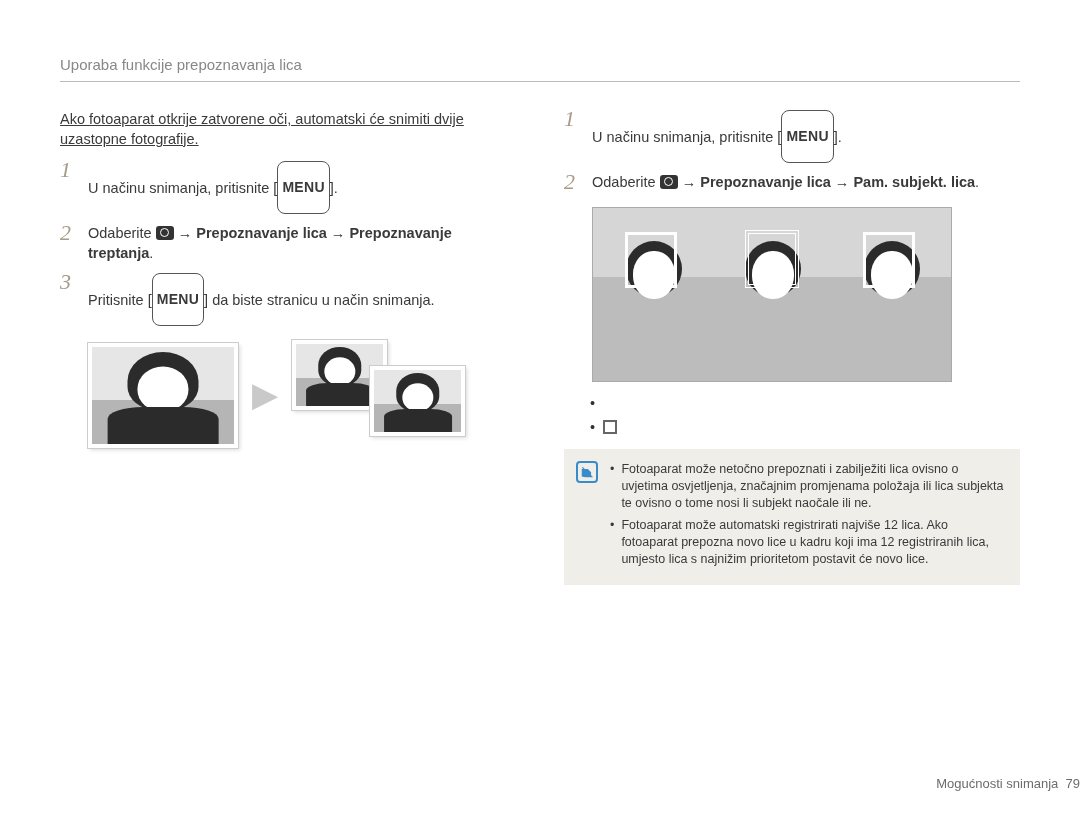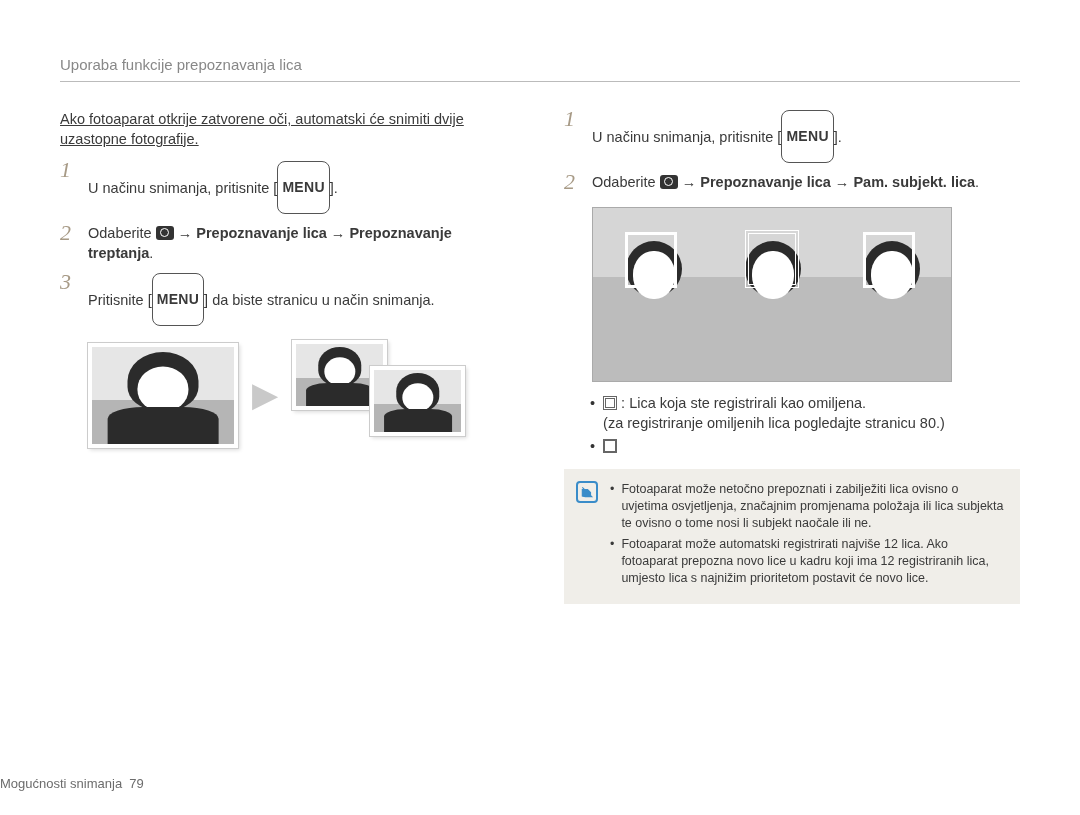--- a/index.html
+++ b/index.html
@@ -150,21 +150,21 @@
     border: 2px solid #3a8cc9;
     border-radius: 4px;
     display: flex; align-items: center; justify-content: center;
   }
   .note-icon svg { width: 14px; height: 14px; }
   .note-box ul { list-style: none; }
   .note-box li { display: flex; gap: 7px; margin-bottom: 5px; }
   .footer {
     position: absolute;
     left: 0; right: 0; bottom: 22px;
-    text-align: left;
+    text-align: right;
     font-size: 13px;
     color: #6c6c6c;
   }
 </style>
 </head>
 <body>
 
 <div class="page-header">Uporaba funkcije prepoznavanja lica</div>
 
 <div class="columns">
@@ -249,25 +249,20 @@
           <div class="head" style="position:absolute;left:50%;transform:translateX(-50%);background:#fff;border-radius:48%"></div>
       </div>
       <div class="face-box" style="left:32px;top:24px;width:52px;height:56px;"></div>
       <div class="face-box double" style="left:152px;top:22px;width:54px;height:58px;"></div>
       <div class="face-box" style="left:270px;top:24px;width:52px;height:56px;"></div>
     </div>
 
     <div class="list">
       <div class="list-item">
         <span class="bullet">•</span>
-        <span>
-          <span class="sq-icon double"></span>
-          <span>: Lica koja ste registrirali kao omiljena.</span><br>
-          <span>(za registriranje omiljenih lica pogledajte stranicu 80.)</span>
-        </span>
       </div>
       <div class="list-item">
         <span class="bullet">•</span>
         <span>
           <span class="sq-icon"></span>
         </span>
       </div>
     </div>
 
     <div class="note-box">

